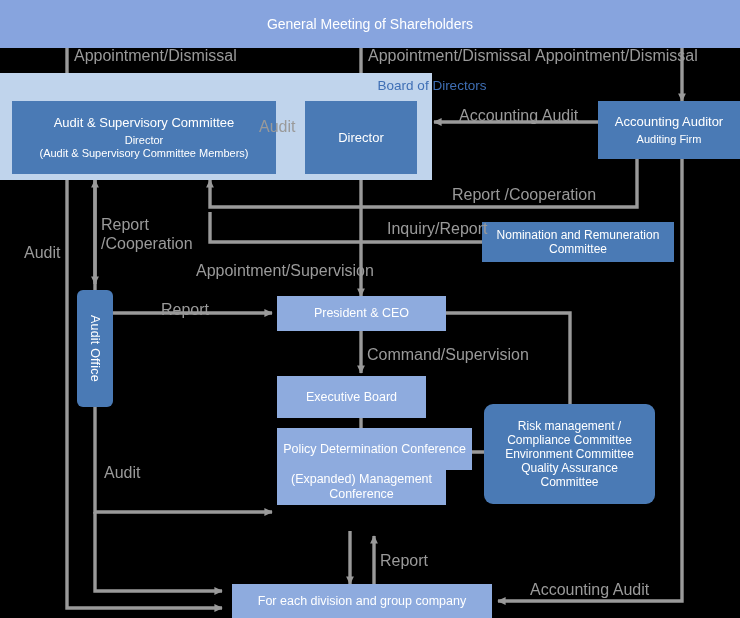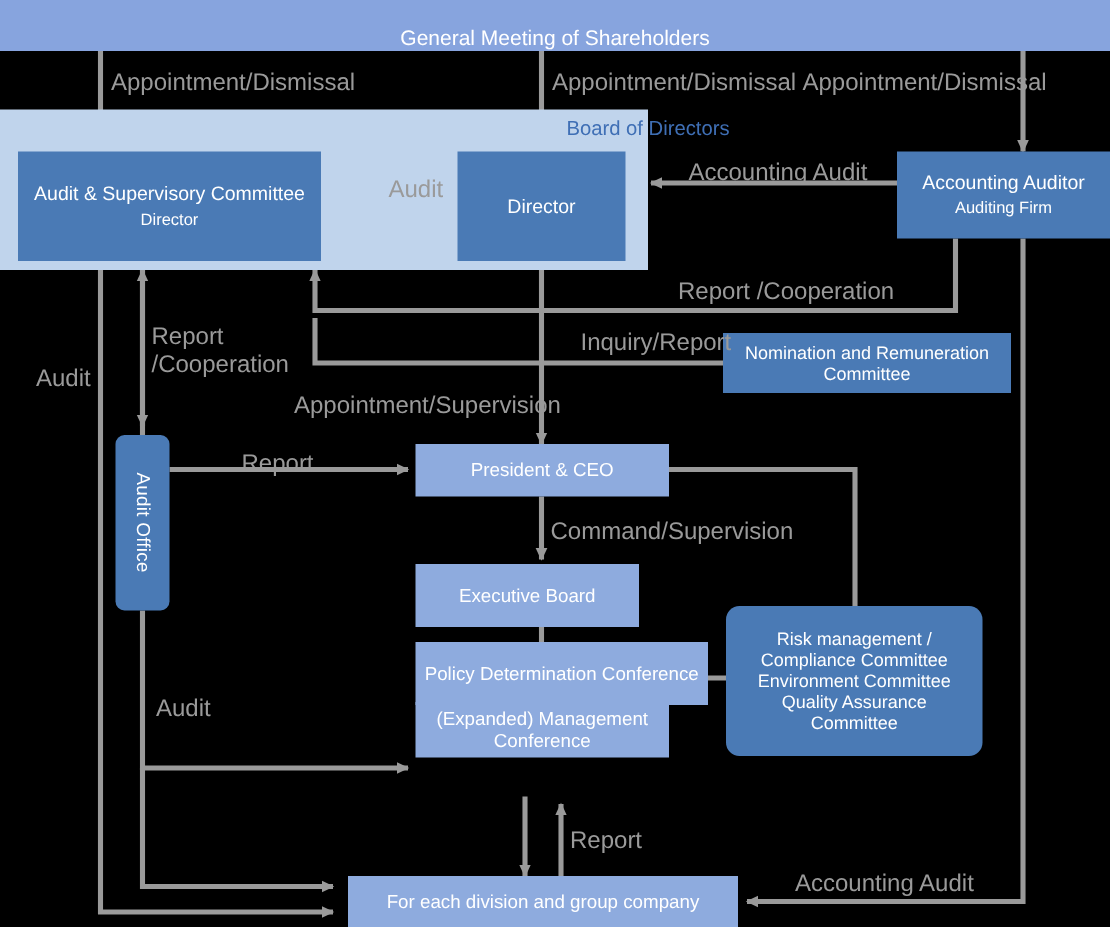--- a/index.html
+++ b/index.html
@@ -132,31 +132,32 @@
 
       <path d="M350,531 L350,584" marker-end="url(#ah)"></path>
 
       <path d="M374,584 L374,536" marker-end="url(#ah)"></path>
 
       <path d="M682,159 L682,601 L498,601" marker-end="url(#ah)"></path>
 
     </g>
   </svg>
 
-  <div class="node banner" style="left:0px; top:0px; width:740px; height:34px;justify-content:flex-end;">
+  <div class="node banner" style="left:0px; top:0px; width:740px; height:48px;">
     <span>General Meeting of Shareholders</span>
   </div>
 
   <div class="node group-box" style="left:0px; top:73px; width:432px; height:107px;">
     <span class="group-title" style="top:5px;">Board of Directors</span>
   </div>
 
-  <div class="node dark" style="left:12px; top:101px; width:202px; height:73px; padding:0 4px;">
+  <div class="node dark" style="left:12px; top:101px; width:264px; height:73px; padding:0 4px;">
     <span class="ttl-lg">Audit &amp; Supervisory Committee</span>
     <span class="ttl-sm" style="margin-top:4px;">Director</span>
+    <span class="ttl-sm">(Audit &amp; Supervisory Committee Members)</span>
   </div>
 
   <div class="node dark" style="left:305px; top:101px; width:112px; height:73px;">
     <span class="ttl-lg">Director</span>
   </div>
 
   <div class="node dark" style="left:598px; top:101px; width:142px; height:58px;">
     <span class="ttl-lg">Accounting Auditor</span>
     <span class="ttl-sm" style="margin-top:3px;">Auditing Firm</span>
   </div>

